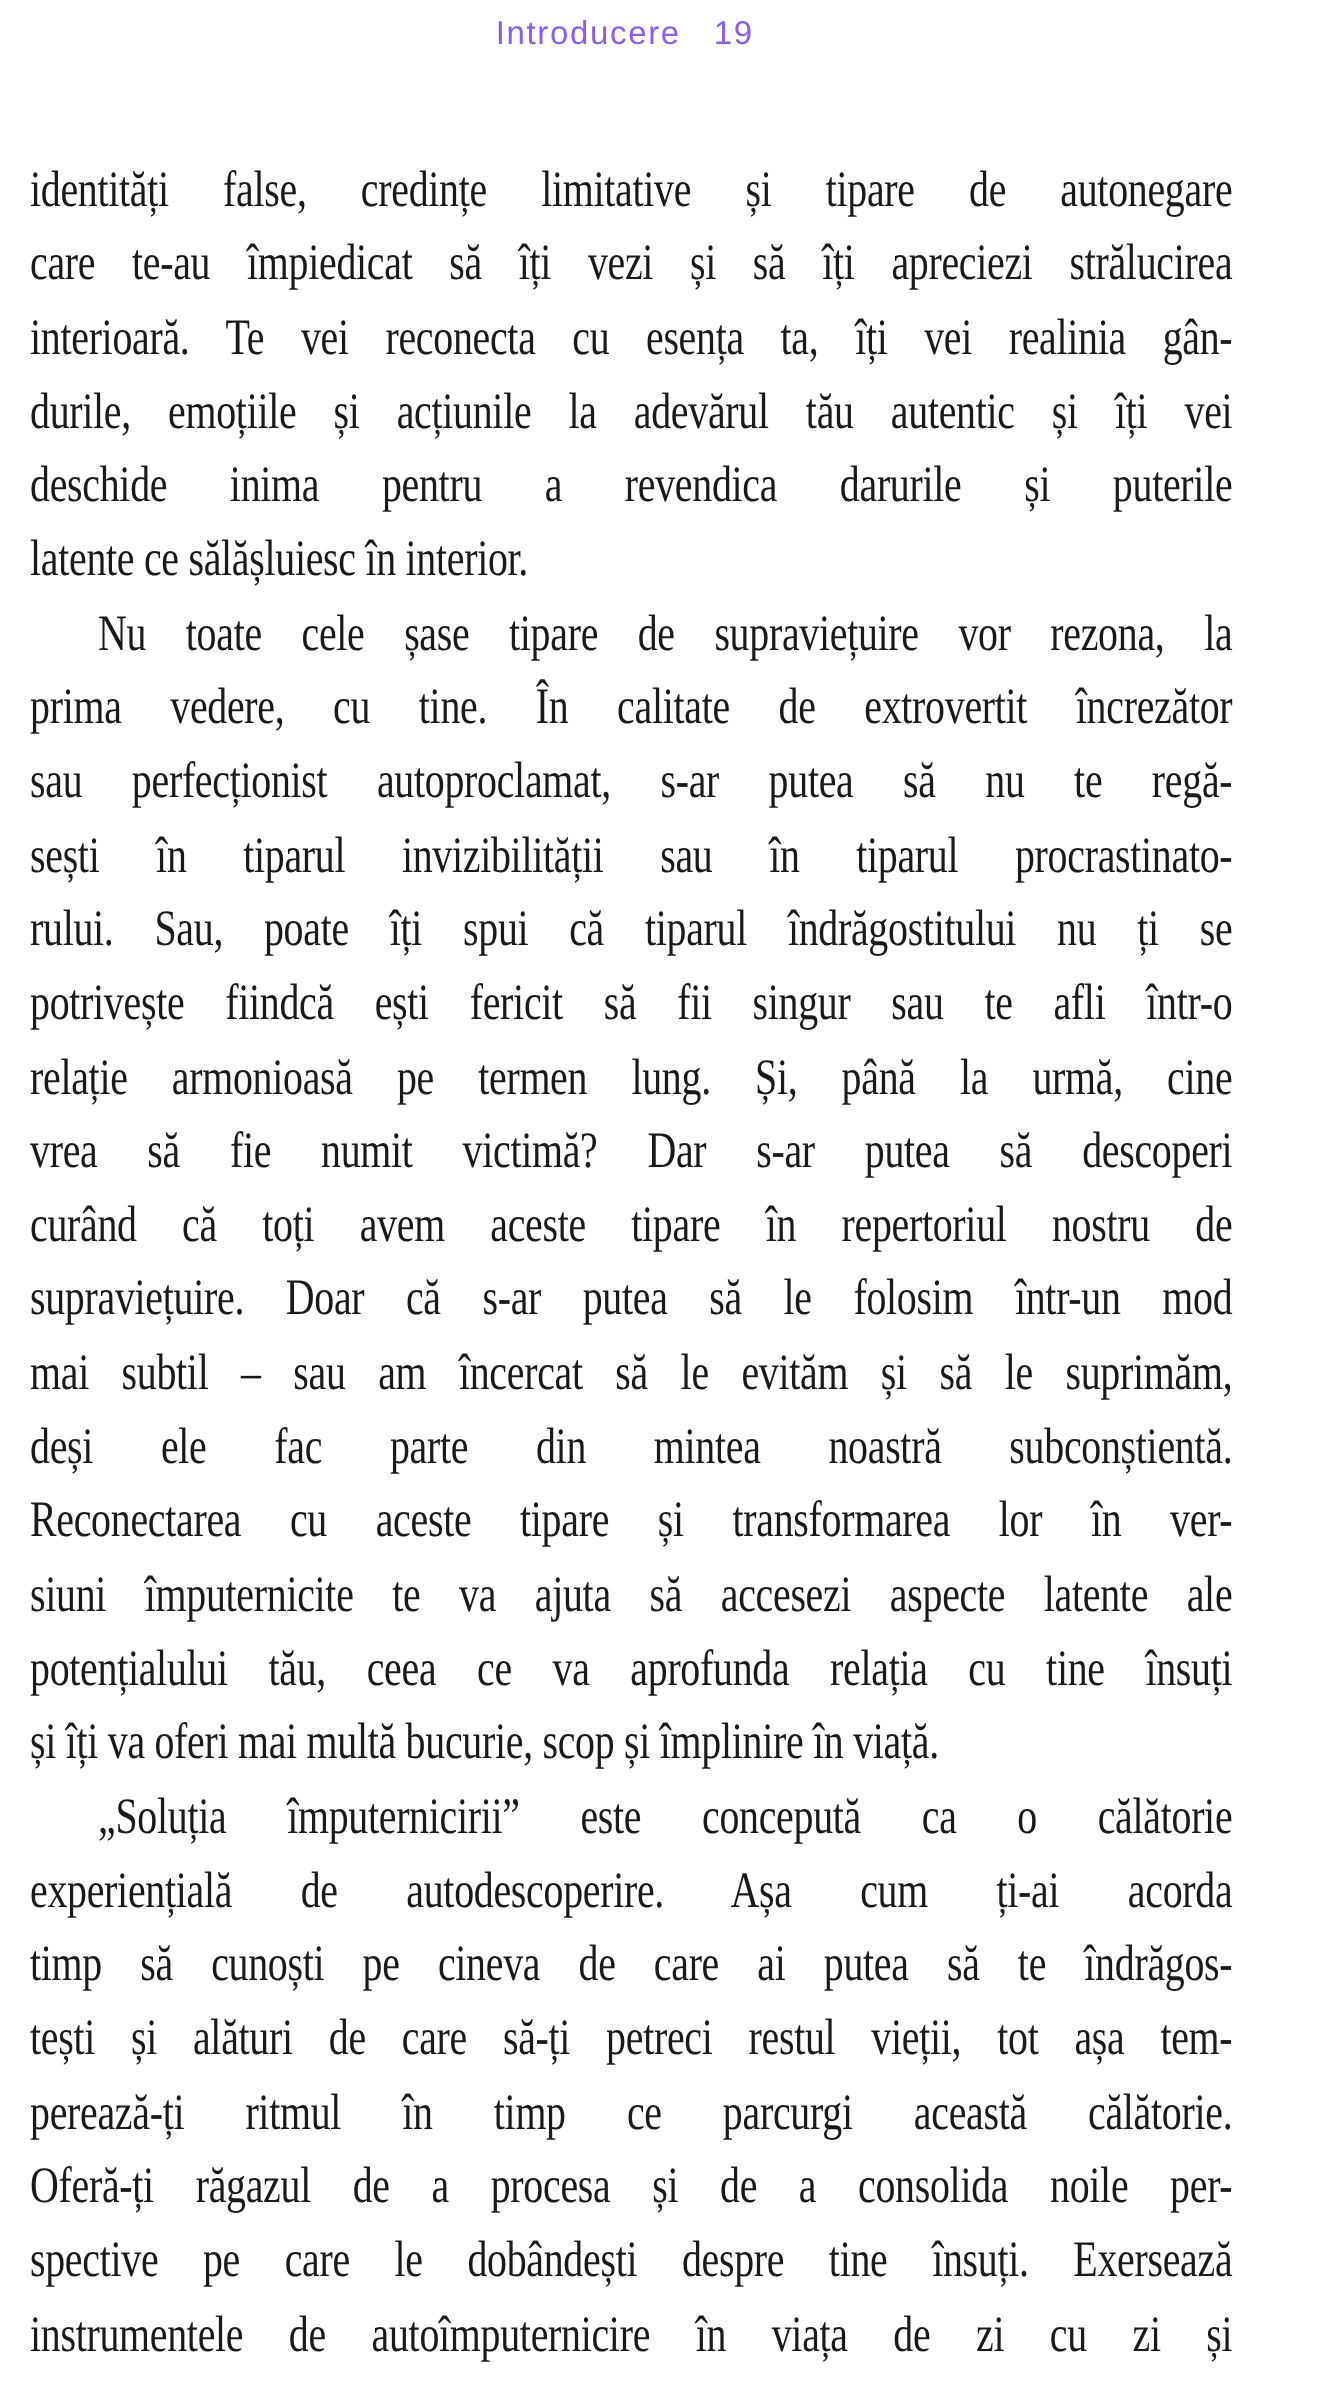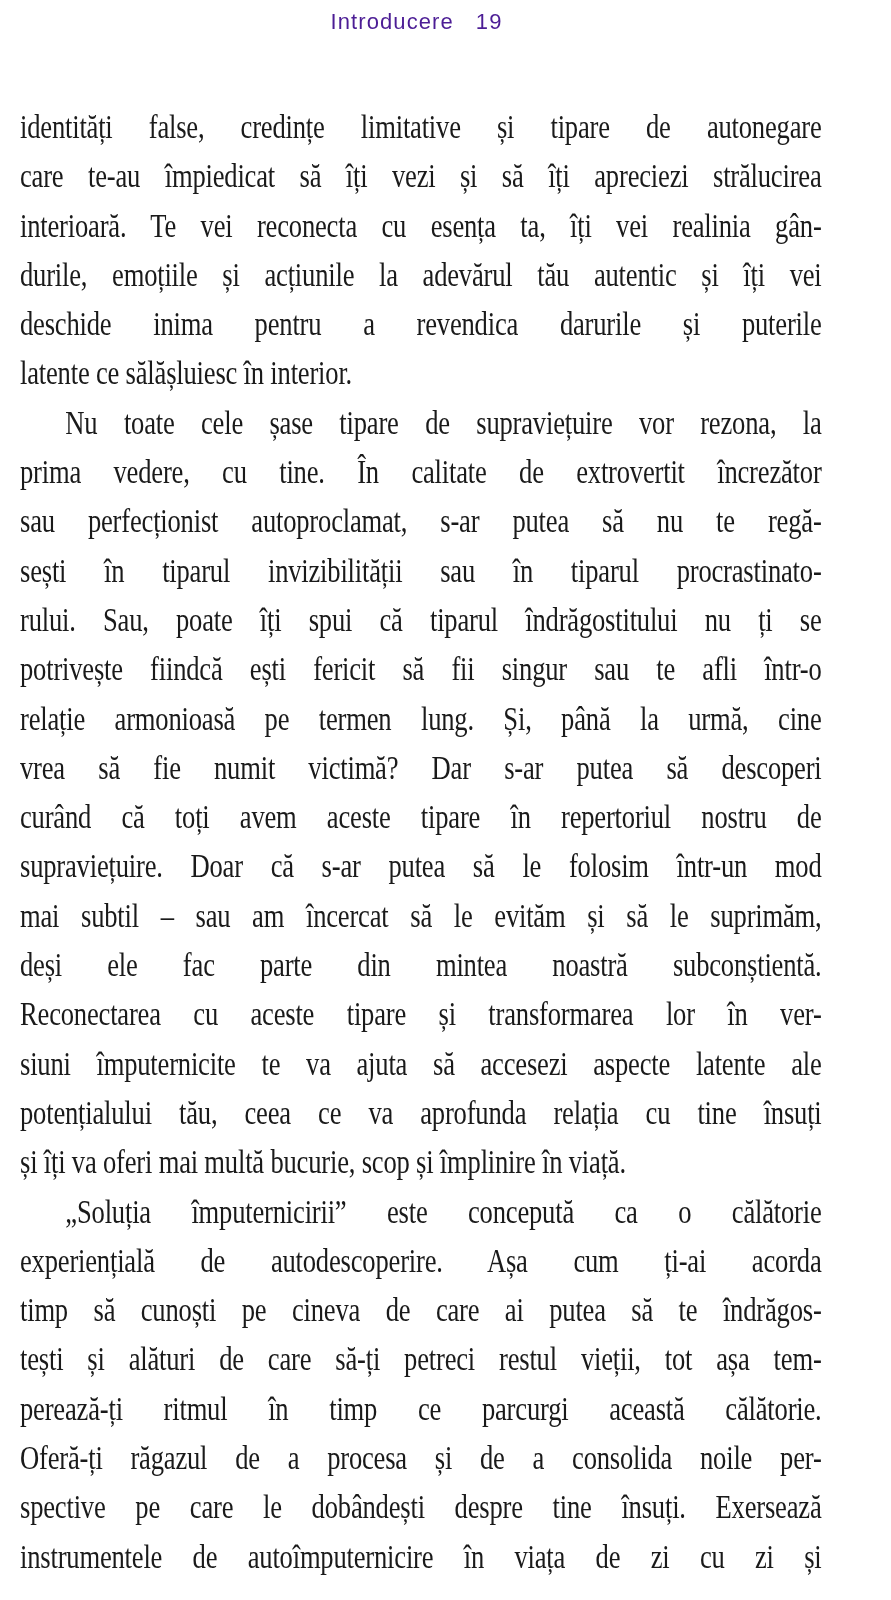--- a/index.html
+++ b/index.html
@@ -13,21 +13,21 @@
   .running-header {
     position: absolute;
     top: 9px;
     left: 0;
     width: 100%;
     text-align: center;
     font-family: "Liberation Sans", sans-serif;
     font-size: 22px;
     font-weight: 400;
     letter-spacing: 1.1px;
-    color: #4c1d95;
+    color: #8b5cf6;
   }
   .running-header .inner {
     position: relative;
     left: -29px; 
   }
   .page-number {
     margin-left: 22px;
   }
   .text-column {
     position: absolute;

